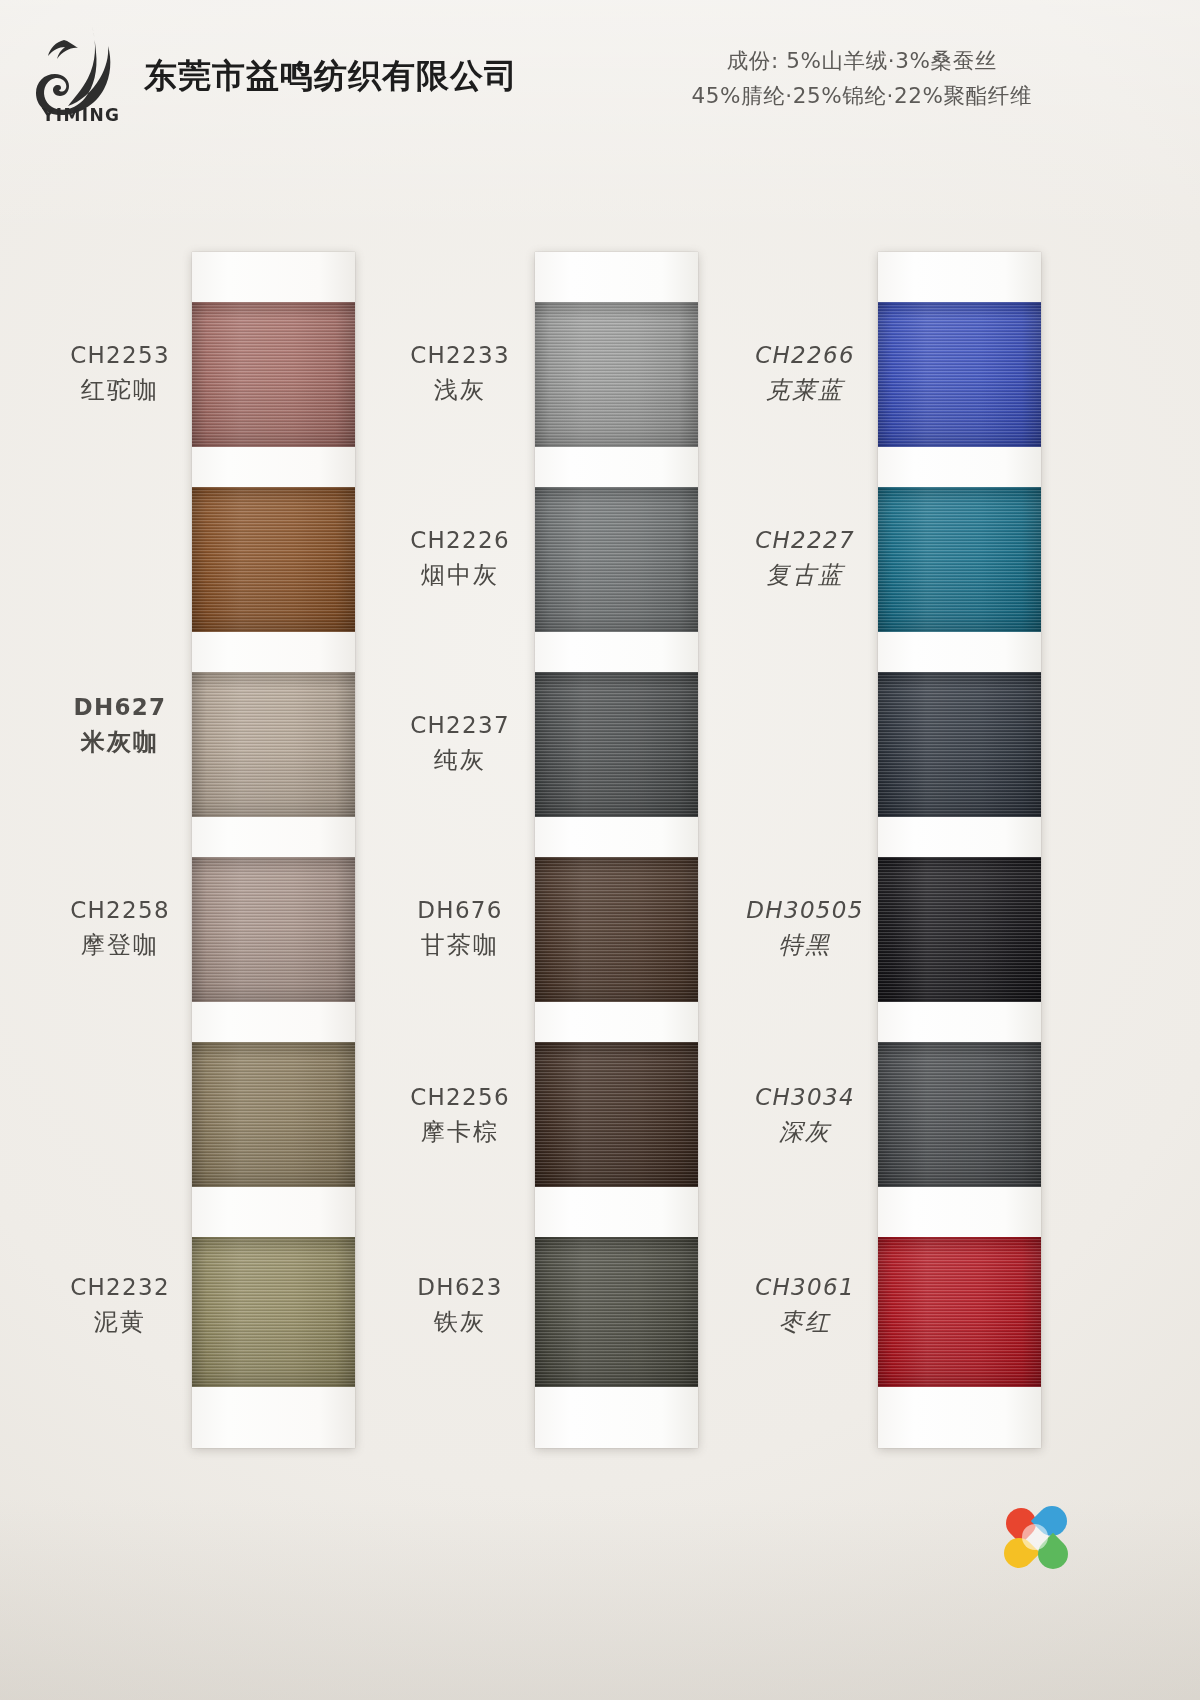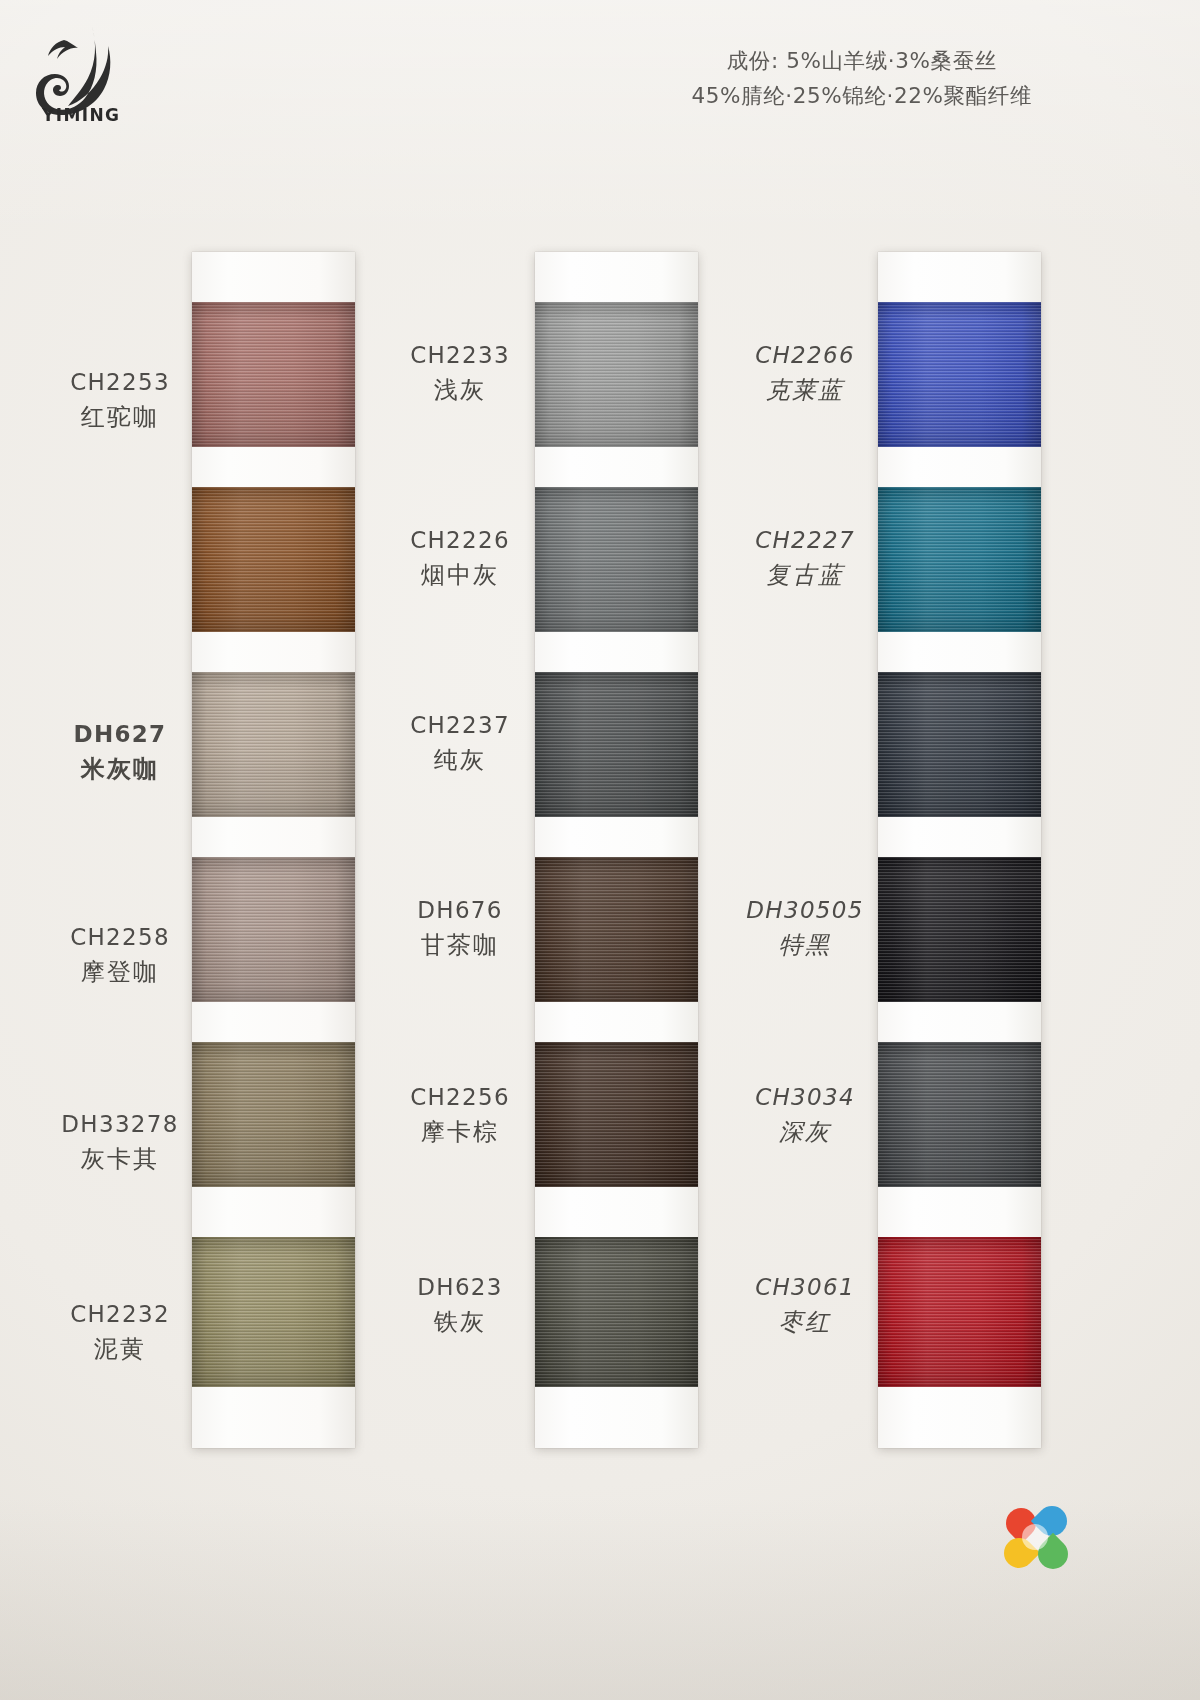--- a/index.html
+++ b/index.html
@@ -187,21 +187,21 @@
     white-space: nowrap;
   }
   .label .name {
     font-size: 24px;
     letter-spacing: 2.2px;
     color: #4b4945;
     margin-top: 3px;
     font-family: "DejaVu Sans", sans-serif;
     white-space: nowrap;
   }
-  .lab-col-1 { left: 15px; margin-top: 27px; }
+  .lab-col-1 { left: 15px; }
   .lab-col-2 { left: 355px; }
   .lab-col-3 { left: 700px; font-style: italic; }
 
   
   .footer-logo {
     position: absolute;
     right: 128px;
     bottom: 128px;
     width: 68px;
     height: 68px;
@@ -227,20 +227,21 @@
 
   <div class="brand">
     <div class="logo-mark">
       <svg viewBox="0 0 92 104" width="92" height="104" aria-hidden="true">
         <path d="M58 4 C63 22 62 40 54 56 C48 68 40 76 34 84 C46 80 58 70 66 56 C72 46 75 34 74 24 C78 38 77 54 70 67 C61 84 43 94 25 93 C11 92 2 83 2 71 C2 60 10 52 21 52 C29 52 35 57 35 64 C35 70 31 74 26 74 C22 74 19 71 19 68 C19 65 21 63 24 63 C26 63 27 64 27 66 C27 67 26 68 25 68 C26 70 29 70 31 68 C33 66 33 61 29 58 C24 54 16 56 12 63 C8 70 10 80 18 85 C28 91 42 87 51 76 C60 65 64 48 62 30 C61 20 60 11 58 4 Z" fill="#2e2e2e"></path>
         <path d="M30 18 C22 20 16 26 14 34 C19 28 25 25 31 25 C27 28 24 32 23 37 C29 29 37 25 44 26 C38 22 34 19 30 18 Z" fill="#2e2e2e"></path>
       </svg>
       <div class="logo-name">YIMING</div>
     </div>
     <div class="brand-text">
+      <div class="brand-cn">东莞市益鸣纺织有限公司</div>
     </div>
   </div>
 
   <div class="composition">
     <div>成份: 5%山羊绒·3%桑蚕丝</div>
     <div>45%腈纶·25%锦纶·22%聚酯纤维</div>
   </div>
 
 </div>
 
@@ -332,24 +333,20 @@
       <div class="code">CH2253</div>
       <div class="name">红驼咖</div>
     </div>
     <div class="label lab-col-1" style="top: 692px; font-weight: bold;">
       <div class="code">DH627</div>
       <div class="name">米灰咖</div>
     </div>
     <div class="label lab-col-1" style="top: 895px;">
       <div class="code">CH2258</div>
       <div class="name">摩登咖</div>
-    </div>
-    <div class="label lab-col-1" style="top: 1082px;">
-      <div class="code">DH33278</div>
-      <div class="name">灰卡其</div>
     </div>
     <div class="label lab-col-1" style="top: 1272px;">
       <div class="code">CH2232</div>
       <div class="name">泥黄</div>
     </div>
     <div class="label lab-col-2" style="top: 340px;">
       <div class="code">CH2233</div>
       <div class="name">浅灰</div>
     </div>
     <div class="label lab-col-2" style="top: 525px;">

